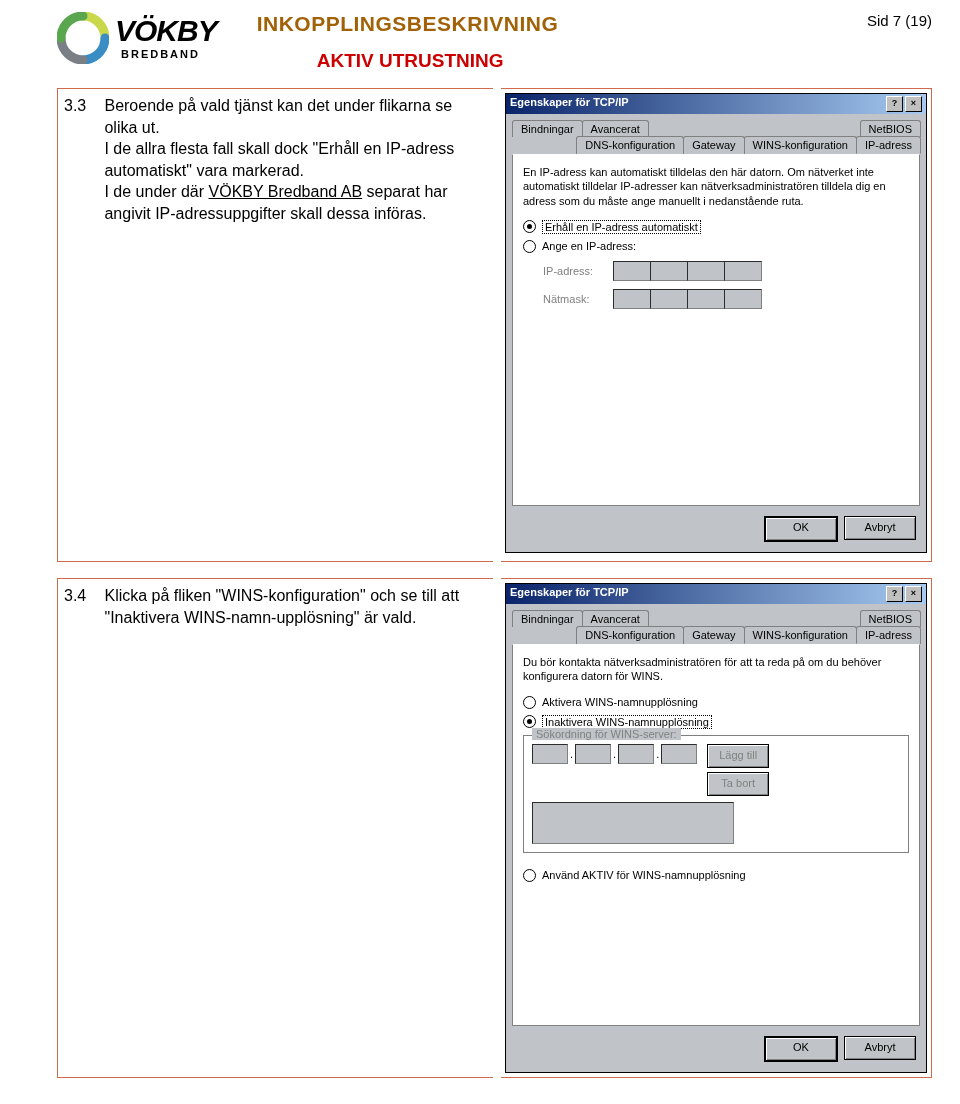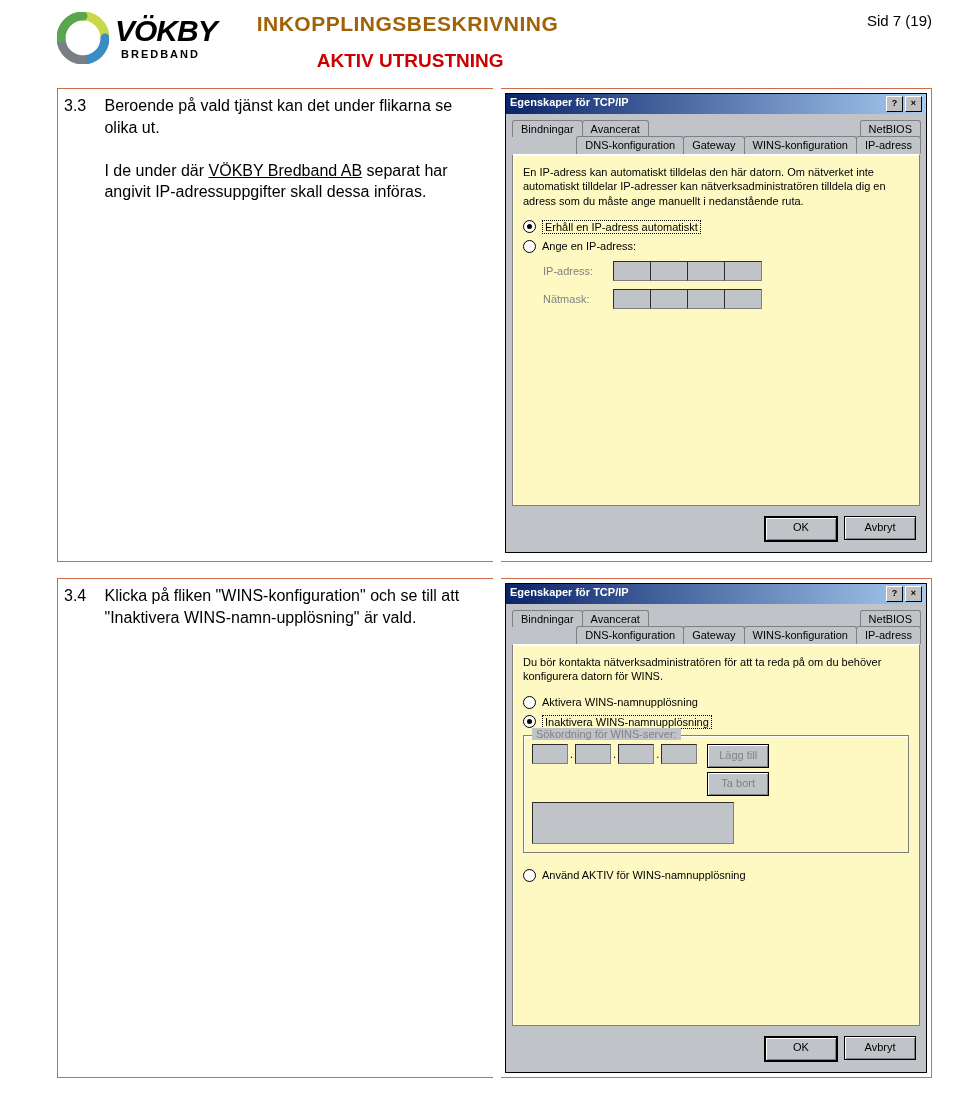--- a/index.html
+++ b/index.html
@@ -156,21 +156,21 @@
     background: #c0c4c8;
     border-bottom: 1px solid #c0c4c8;
     z-index: 2;
     font-weight: normal;
   }
   .tab-panel {
     border: 1px solid #808080;
     border-top: 1px solid #fff;
     margin: 0 6px 6px 6px;
     padding: 10px;
-    background: #fef9c3;
+    background: #ffffff;
     min-height: 330px;
     box-shadow: inset 1px 1px 0 #fff;
   }
   .desc-text {
     font-size: 11px;
     line-height: 1.3;
     margin-bottom: 12px;
   }
   .radio-row {
     display: flex;
@@ -290,21 +290,21 @@
       <div class="doc-subtitle">AKTIV UTRUSTNING</div>
     </div>
     <div class="page-num">Sid 7 (19)</div>
   </div>
 
   <div class="content-row">
     <div class="left-col">
       <span class="step-num">3.3</span>
       <span class="step-body">
         <span>Beroende på vald tjänst kan det under flikarna se olika ut.</span><br>
-        <br>
+        <span>I de allra flesta fall skall dock "Erhåll en IP-adress automatiskt" vara markerad.</span><br>
         <span>I de under där </span><a href="#">VÖKBY Bredband AB</a><span> separat har angivit IP-adressuppgifter skall dessa införas.</span>
       </span>
     </div>
 
     <div class="right-col">
       <div class="dlg">
         <div class="dlg-title">
           <span>Egenskaper för TCP/IP</span>
           <div class="dlg-title-btns">
             <div class="dlg-tb">?</div>

